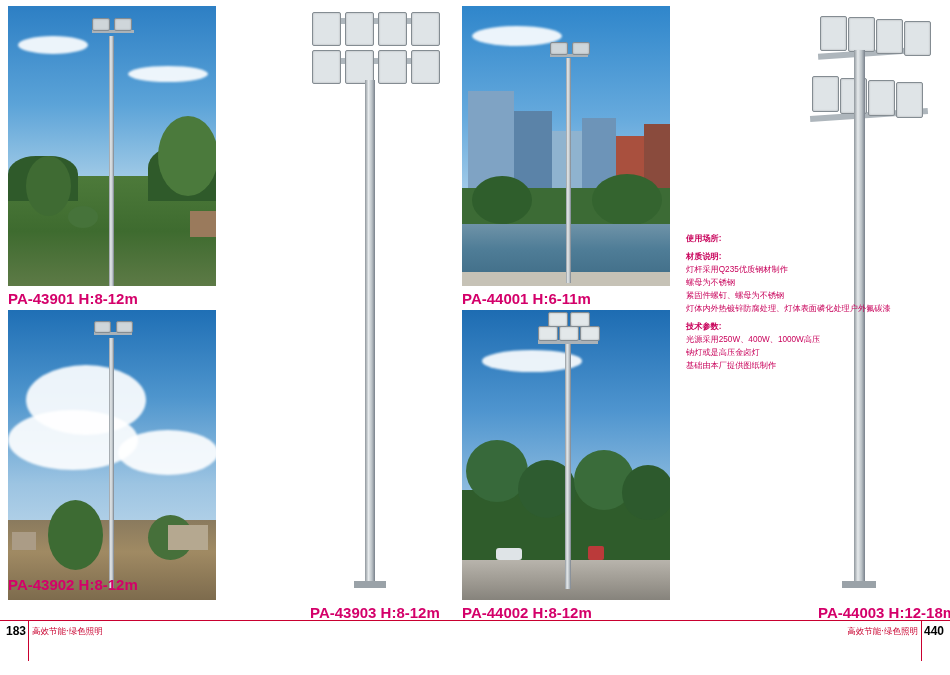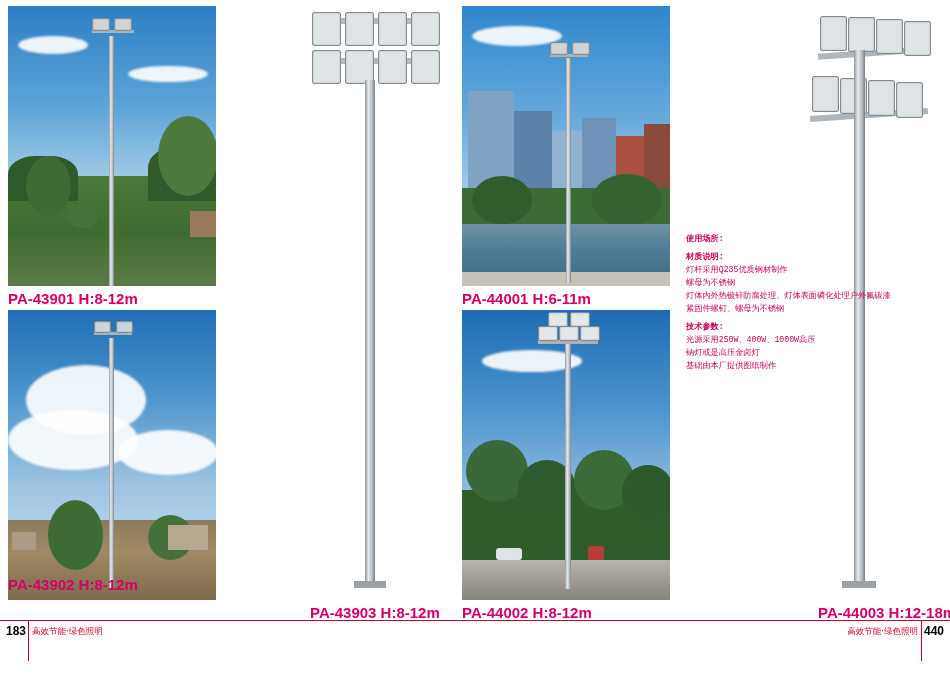--- a/index.html
+++ b/index.html
@@ -98,21 +98,21 @@
 
   
   .spec {
     position: absolute;
     left: 686px;
     top: 232px;
     width: 240px;
     color: #c8005a;
     font-size: 8.2px;
     line-height: 13px;
-    font-family: Liberation Mono, monospace;
+    font-family: Liberation Sans, sans-serif;
   }
   .spec .hd {
     font-weight: bold;
     color: #c8005a;
   }
   .spec .ln {
     color: #c8005a;
     white-space: nowrap;
   }
   .spec .gap { height: 5px; }
@@ -273,22 +273,22 @@
     <div class="lamp-arm" style="left:82px; top:575px; width:34px; height:7px; background:#9aa2a8;"></div>
   </div>
   <div class="caption" style="left:818px; top:604px;">PA-44003 H:12-18m</div>
 
   <div class="spec">
     <div class="hd">使用场所:</div>
     <div class="gap"></div>
     <div class="hd">材质说明:</div>
     <div class="ln">灯杆采用Q235优质钢材制作</div>
     <div class="ln">螺母为不锈钢</div>
+    <div class="ln">紧固件螺钉、螺母为不锈钢</div>
     <div class="ln">灯体内外热镀锌防腐处理、灯体表面磷化处理户外氟碳漆</div>
-    <div class="ln">紧固件螺钉、螺母为不锈钢</div>
     <div class="gap"></div>
     <div class="hd">技术参数:</div>
     <div class="ln">光源采用250W、400W、1000W高压</div>
     <div class="ln">钠灯或是高压金卤灯</div>
     <div class="ln">基础由本厂提供图纸制作</div>
   </div>
 
   <div class="footer-rule"></div>
   <div class="tick tick-l"></div>
   <div class="tick tick-r"></div>

